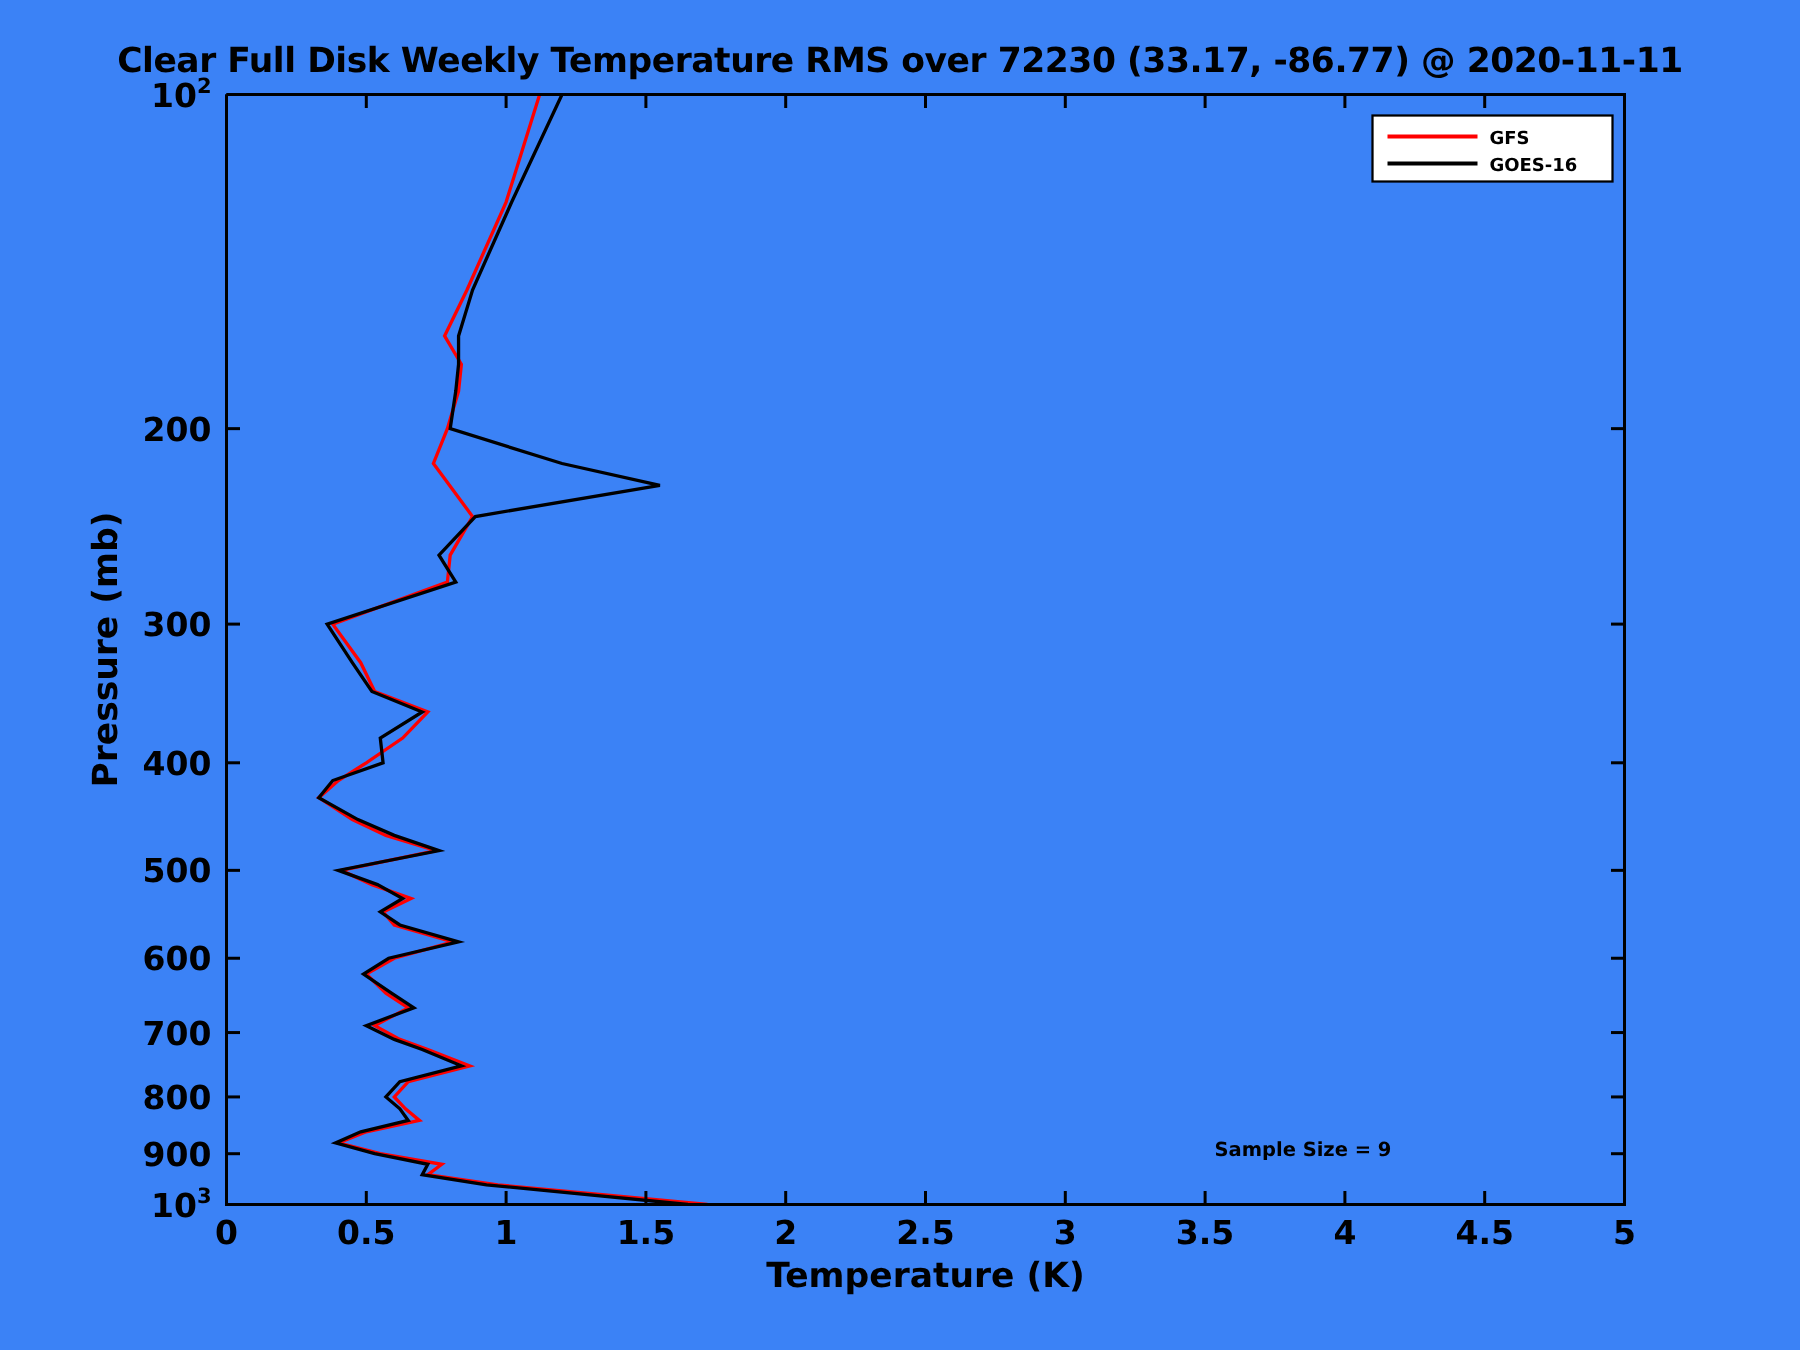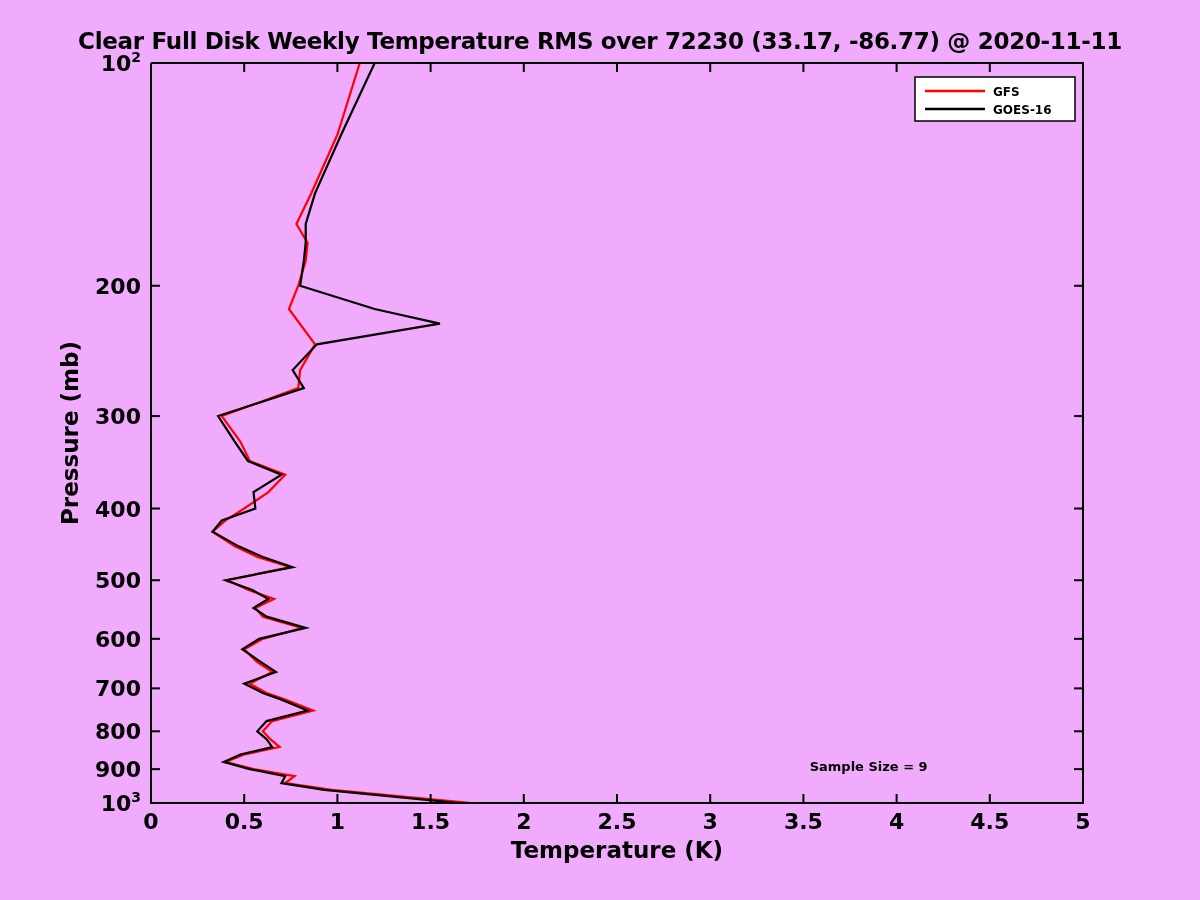--- a/index.html
+++ b/index.html
@@ -10,21 +10,21 @@
   body {
     width: 1200px;
     height: 900px;
     font-family: "DejaVu Sans", sans-serif;
     overflow: hidden;
   }
   #figure {
     position: relative;
     width: 1200px;
     height: 900px;
-    background: #f0abfc;
+    background: #3b82f6;
   }
   #chart-title {
     position: absolute;
     left: 0;
     top: 28px;
     width: 1200px;
     text-align: center;
     font-family: "DejaVu Sans", sans-serif;
     font-size: 23px;
     font-weight: bold;

